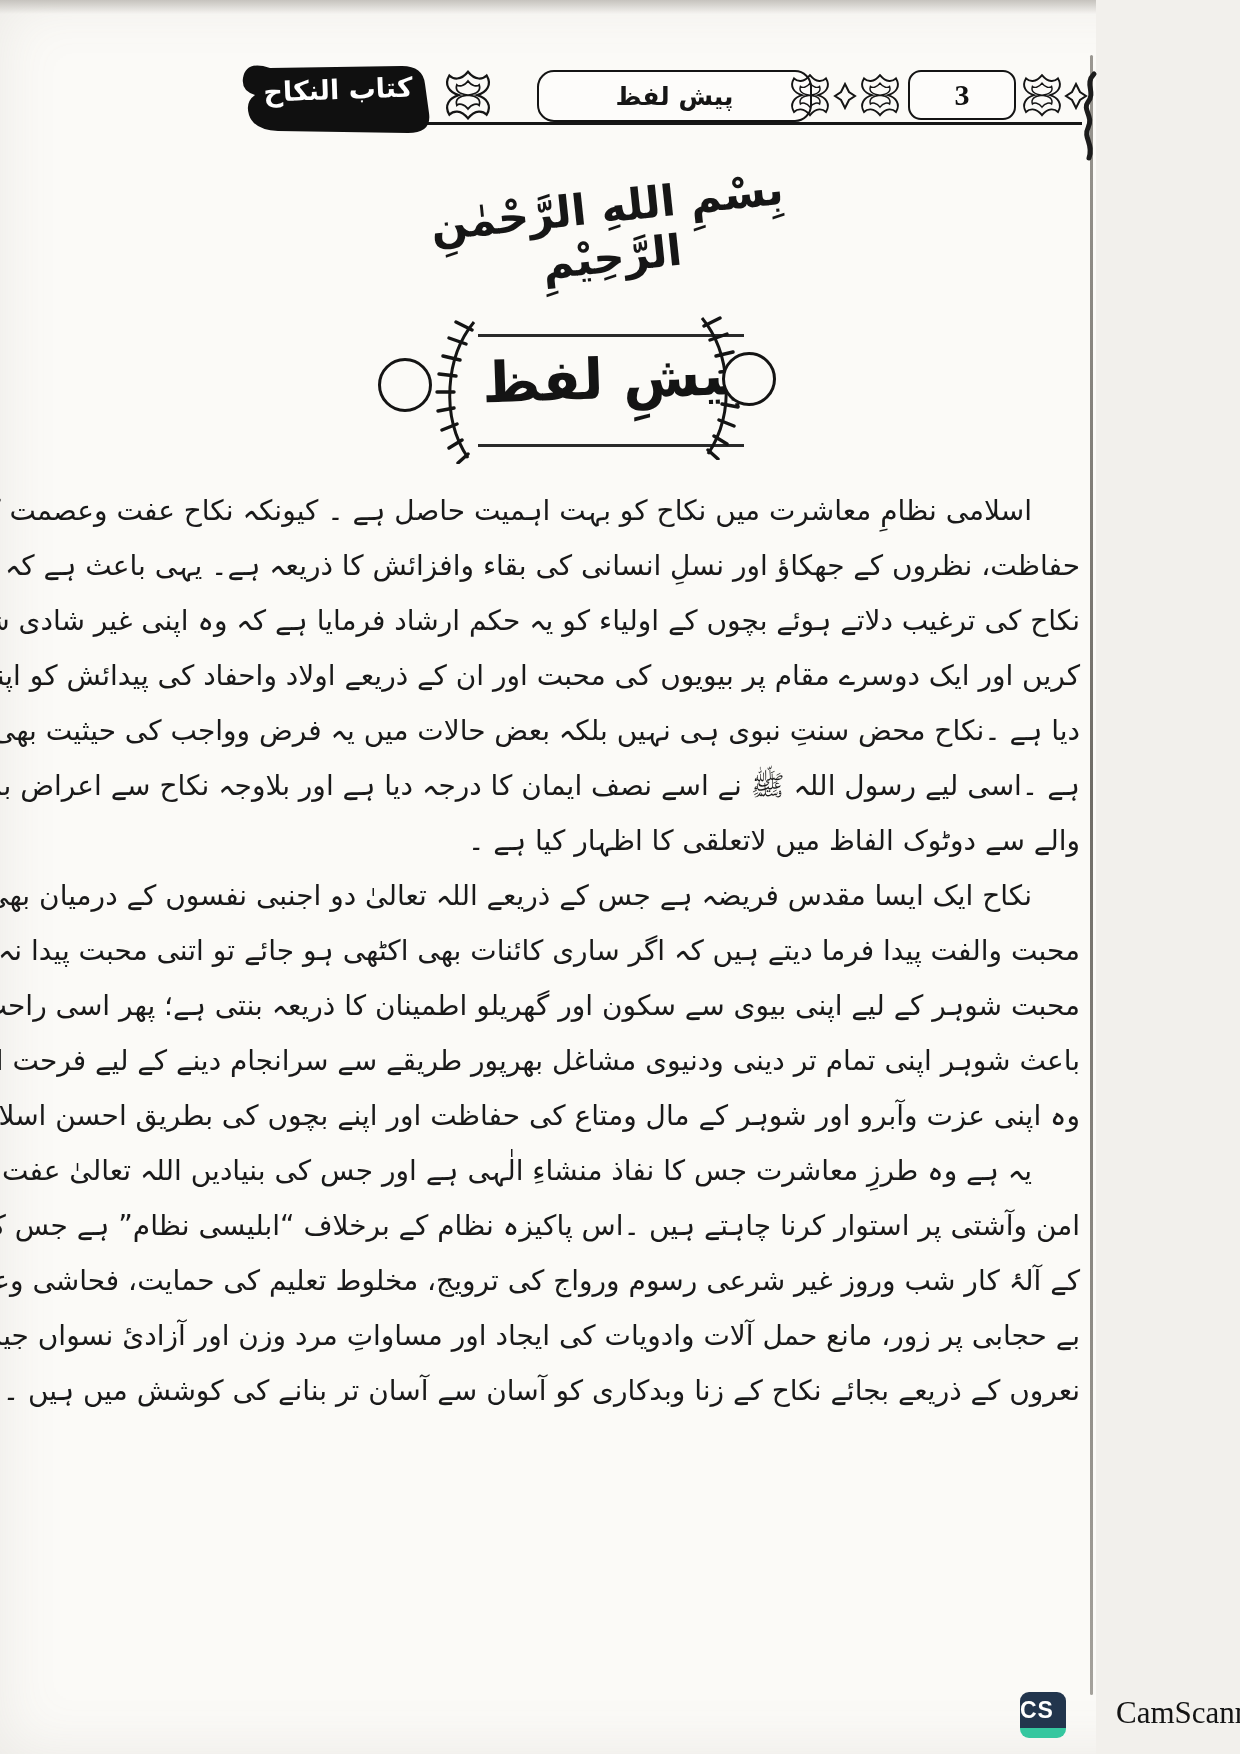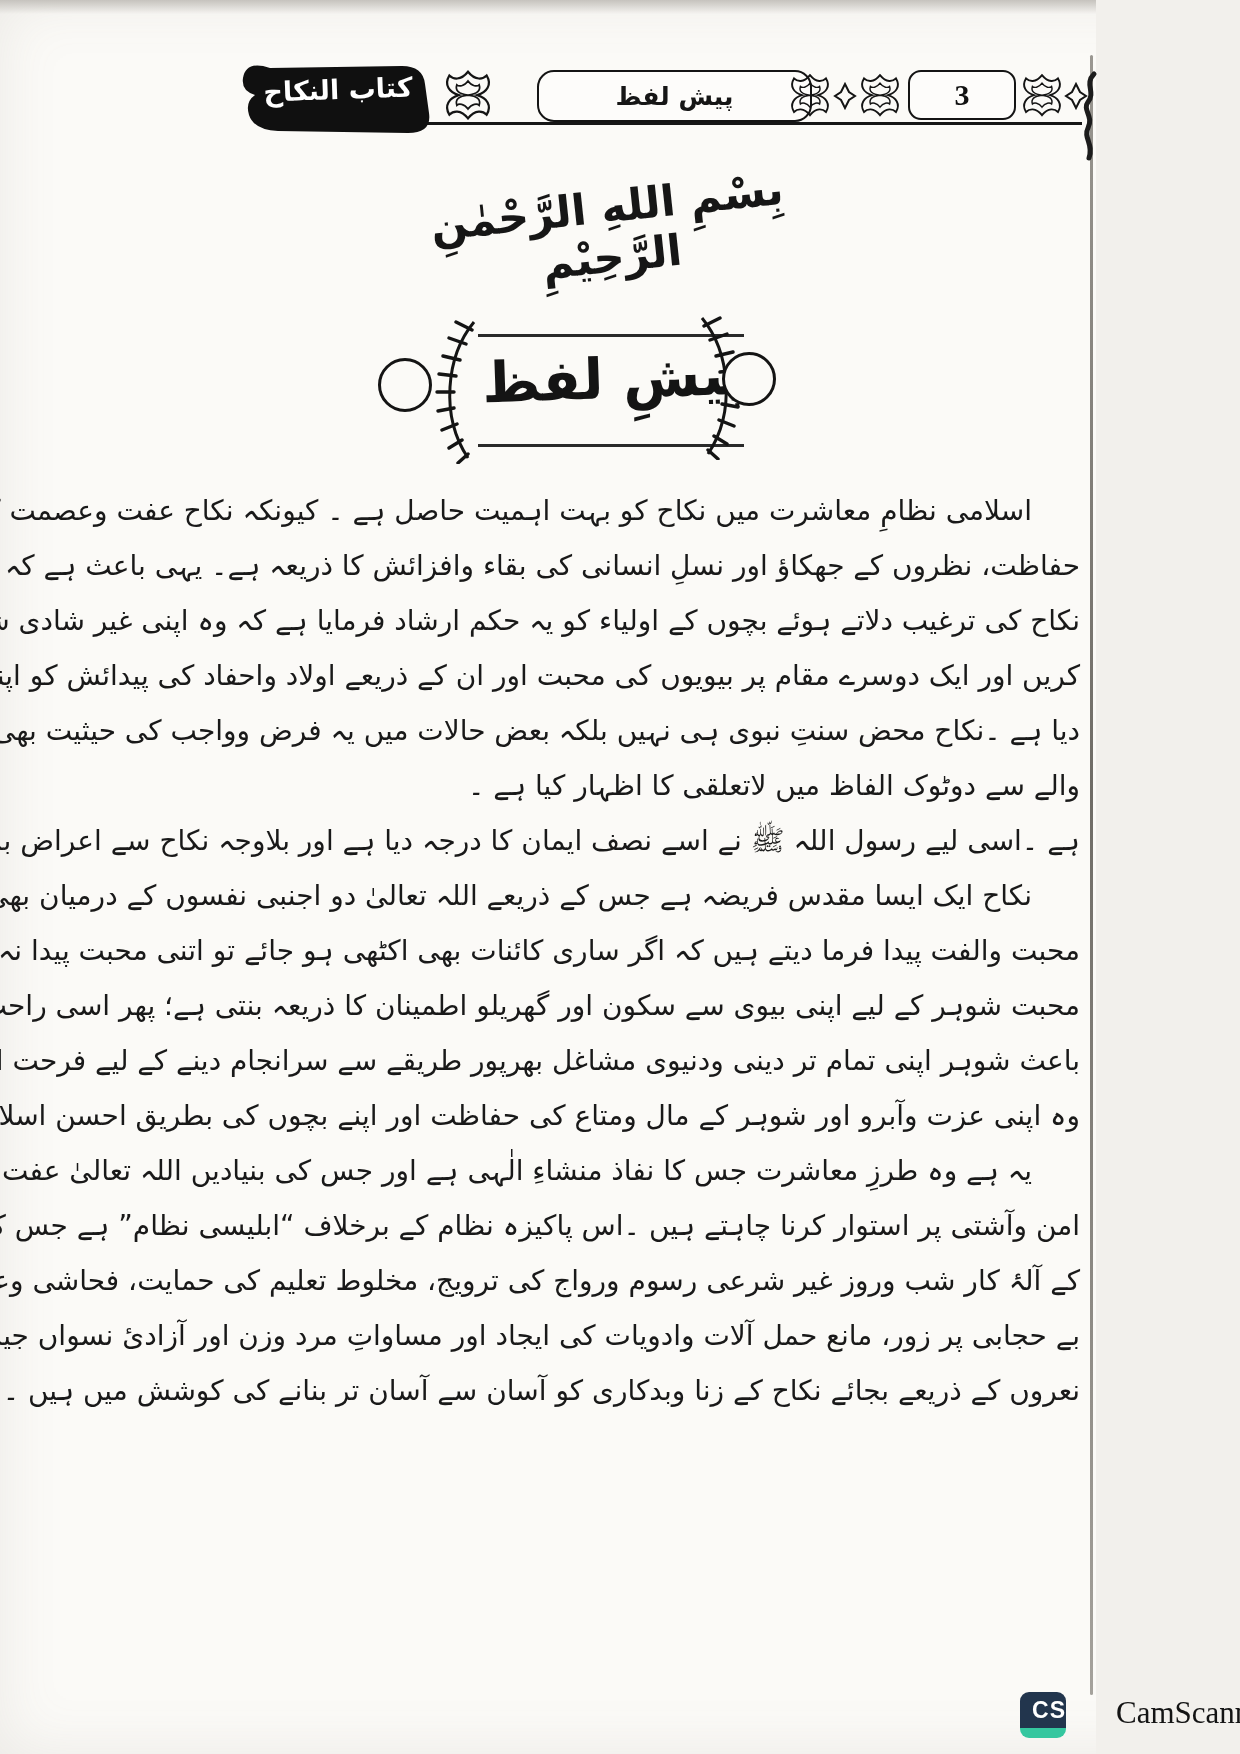--- a/index.html
+++ b/index.html
@@ -41,21 +41,21 @@
   
   .body-text{position:absolute;left:150px;top:483px;width:930px;color:#191919;}
   .ln{direction:rtl;text-align:justify;text-align-last:justify;font-size:28px;line-height:55px;
         height:55px;white-space:nowrap;overflow:visible;}
   .ln.start{text-indent:48px;}
   .ln.end{text-align-last:right;}
 
   
   .cs-logo{position:absolute;left:1020px;top:1692px;width:46px;height:46px;border-radius:9px;
         background:linear-gradient(180deg,#22354d 0%,#22354d 78%,#35c79f 78%,#35c79f 100%);
-        display:flex;align-items:flex-start;justify-content:flex-end;}
+        display:flex;align-items:flex-start;justify-content:flex-start;}
   .cs-logo span{color:#fff;font-family:"Liberation Sans",sans-serif;font-weight:bold;
         font-size:23px;line-height:36px;letter-spacing:1px;}
   .cs-text{position:absolute;left:1080px;top:1695px;font-family:"Liberation Serif",serif;
         font-size:31px;color:#141414;margin-left:36px;}
 </style>
 </head>
 <body>
 
 <div class="page">
 
@@ -128,22 +128,22 @@
     </svg>
     <div class="circle-orn" style="left:722px;top:352px;"></div>
   </div>
 
   <div class="body-text">
     <div class="ln start">اسلامی نظامِ معاشرت میں نکاح کو بہت اہمیت حاصل ہے ۔ کیونکہ نکاح عفت وعصمت کی</div>
     <div class="ln">حفاظت، نظروں کے جھکاؤ اور نسلِ انسانی کی بقاء وافزائش کا ذریعہ ہے۔ یہی باعث ہے کہ اللہ تعالیٰ نے</div>
     <div class="ln">نکاح کی ترغیب دلاتے ہوئے بچوں کے اولیاء کو یہ حکم ارشاد فرمایا ہے کہ وہ اپنی غیر شادی شدہ اولاد کا نکاح</div>
     <div class="ln">کریں اور ایک دوسرے مقام پر بیویوں کی محبت اور ان کے ذریعے اولاد واحفاد کی پیدائش کو اپنا انعام قرار</div>
     <div class="ln">دیا ہے ۔نکاح محض سنتِ نبوی ہی نہیں بلکہ بعض حالات میں یہ فرض وواجب کی حیثیت بھی اختیار کر جاتا</div>
+    <div class="ln">ہے ۔اسی لیے رسول اللہ ﷺ نے اسے نصف ایمان کا درجہ دیا ہے اور بلاوجہ نکاح سے اعراض برتنے</div>
     <div class="ln end">والے سے دوٹوک الفاظ میں لاتعلقی کا اظہار کیا ہے ۔</div>
-    <div class="ln">ہے ۔اسی لیے رسول اللہ ﷺ نے اسے نصف ایمان کا درجہ دیا ہے اور بلاوجہ نکاح سے اعراض برتنے</div>
 
     <div class="ln start">نکاح ایک ایسا مقدس فریضہ ہے جس کے ذریعے اللہ تعالیٰ دو اجنبی نفسوں کے درمیان بھی اس قدر</div>
     <div class="ln">محبت والفت پیدا فرما دیتے ہیں کہ اگر ساری کائنات بھی اکٹھی ہو جائے تو اتنی محبت پیدا نہ کر سکے ۔یہی</div>
     <div class="ln">محبت شوہر کے لیے اپنی بیوی سے سکون اور گھریلو اطمینان کا ذریعہ بنتی ہے؛ پھر اسی راحت واطمینان کے</div>
     <div class="ln">باعث شوہر اپنی تمام تر دینی ودنیوی مشاغل بھرپور طریقے سے سرانجام دینے کے لیے فرحت اور نشاط وانبساط</div>
     <div class="ln">وہ اپنی عزت وآبرو اور شوہر کے مال ومتاع کی حفاظت اور اپنے بچوں کی بطریق احسن اسلامی تربیت</div>
 
     <div class="ln start">یہ ہے وہ طرزِ معاشرت جس کا نفاذ منشاءِ الٰہی ہے اور جس کی بنیادیں اللہ تعالیٰ عفت و پاکدامنی اور</div>
     <div class="ln">امن وآشتی پر استوار کرنا چاہتے ہیں ۔اس پاکیزہ نظام کے برخلاف “ابلیسی نظام” ہے جس کے تحت اس</div>
     <div class="ln">کے آلۂ کار شب وروز غیر شرعی رسوم ورواج کی ترویج، مخلوط تعلیم کی حمایت، فحاشی وعریانی کی اشاعت،</div>

